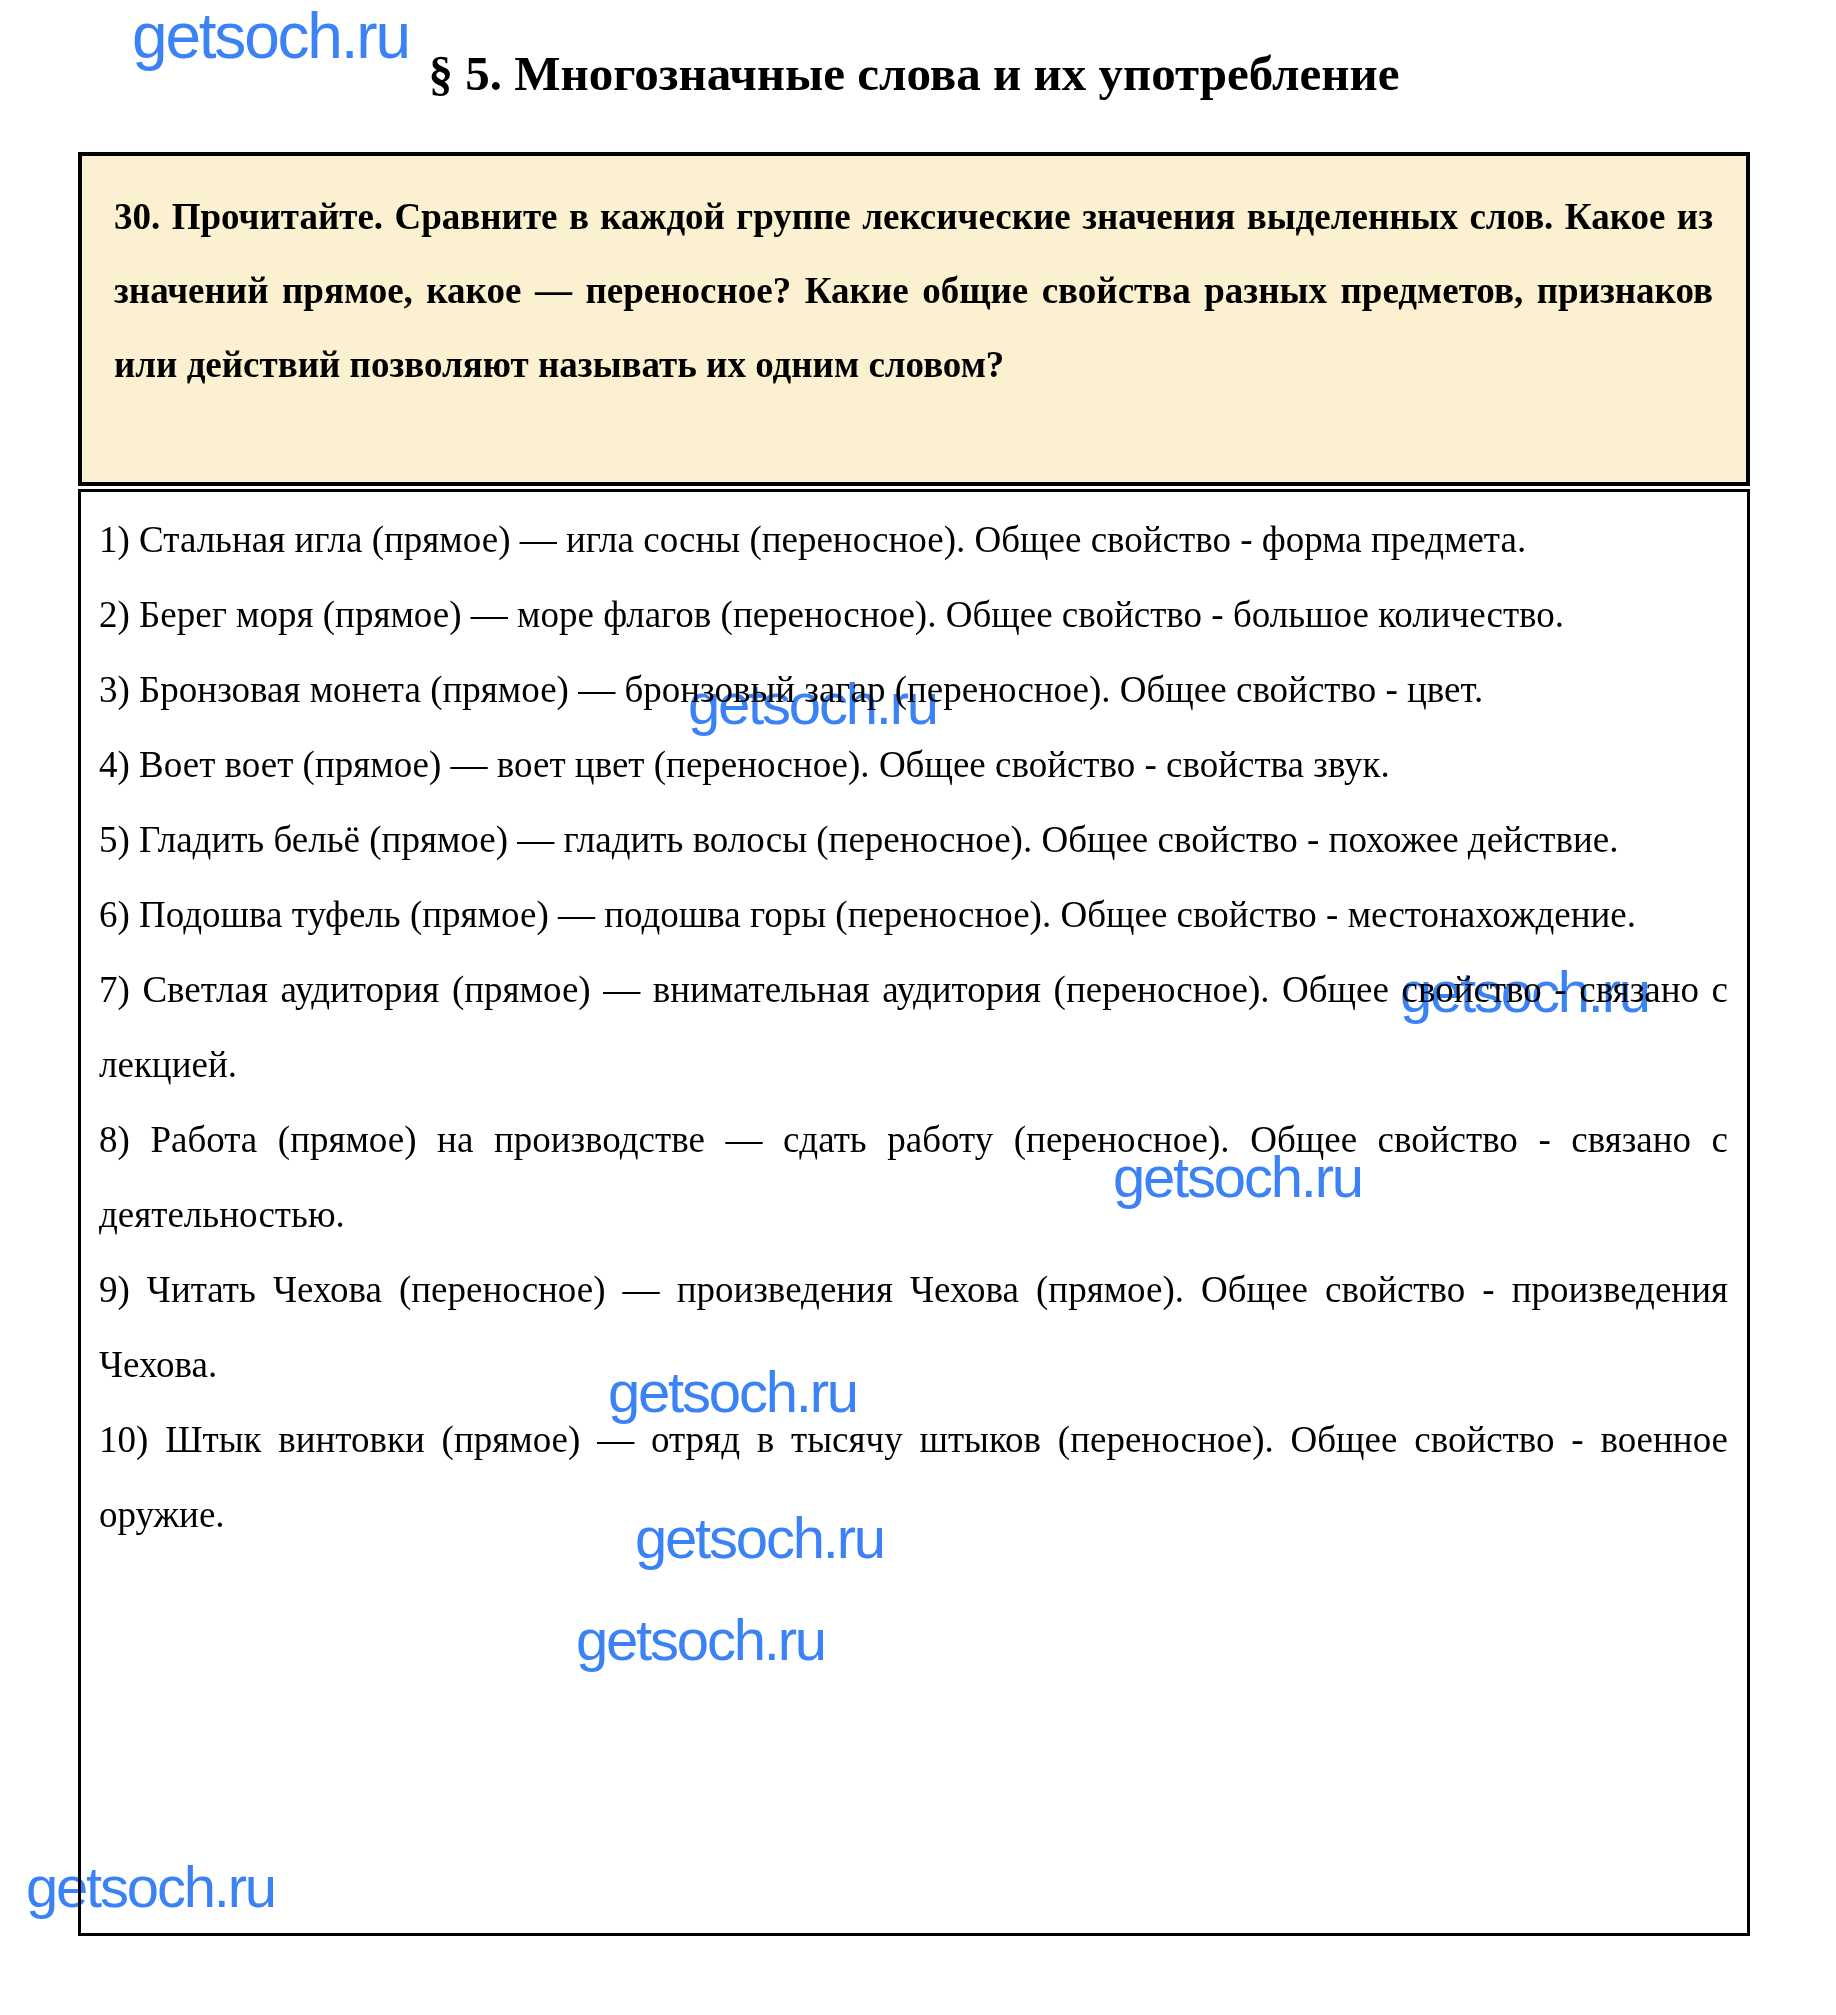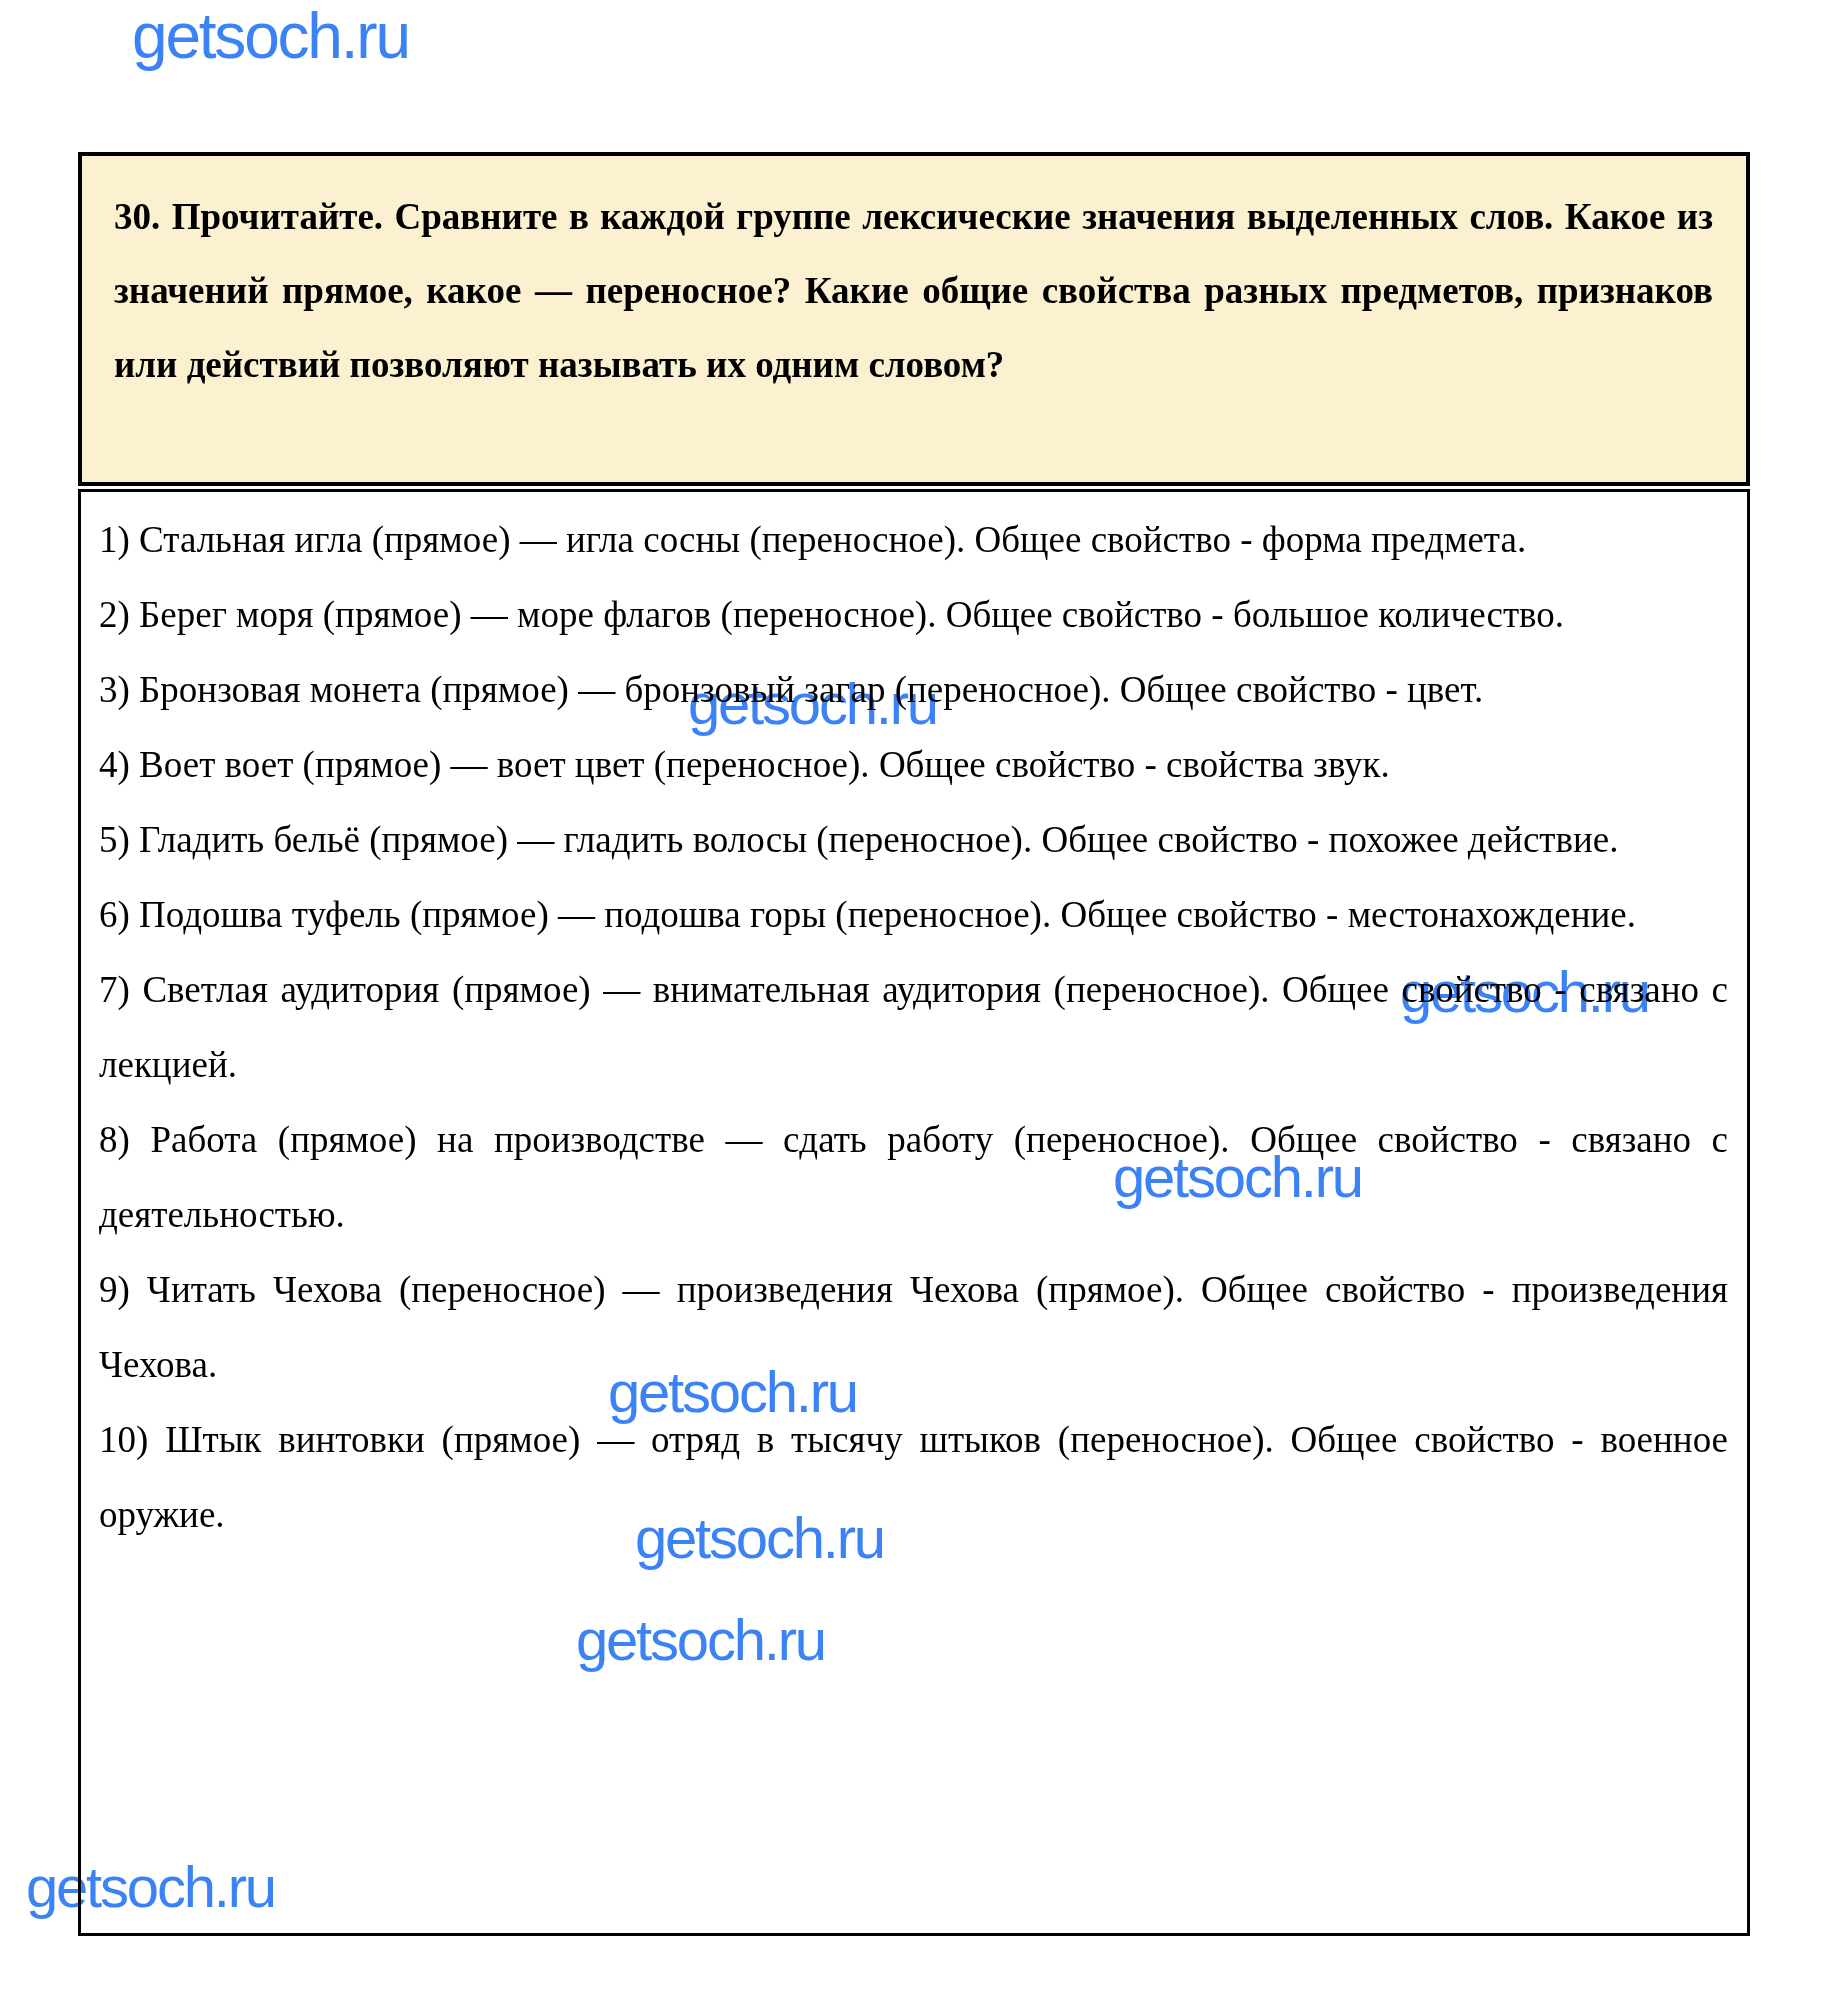--- a/index.html
+++ b/index.html
@@ -106,20 +106,21 @@
   <div class="watermark wm2">getsoch.ru</div>
   <div class="watermark wm3">getsoch.ru</div>
   <div class="watermark wm4">getsoch.ru</div>
   <div class="watermark wm5">getsoch.ru</div>
   <div class="watermark wm6">getsoch.ru</div>
   <div class="watermark wm7">getsoch.ru</div>
   <div class="watermark wm8">getsoch.ru</div>
   <div class="watermark wm9">getsoch.ru</div>
   <div class="watermark wm10">getsoch.ru</div>
 
+  <h1 class="title">§ 5. Многозначные слова и их употребление</h1>
 
   <div class="task-box">
     <p class="task-text">30. Прочитайте. Сравните в каждой группе лексические значения выделенных слов. Какое из значений прямое, какое — переносное? Какие общие свойства разных предметов, признаков или действий позволяют называть их одним словом?</p>
   </div>
 
   <div class="answers-box">
     <p class="item"><span class="run-r">1) Стальная </span><span class="run-b">игла</span><span class="run-r"> (</span><span class="run-i">прямое</span><span class="run-r">) — </span><span class="run-b">игла</span><span class="run-r"> сосны (</span><span class="run-i">переносное</span><span class="run-r">). </span><span class="run-i">Общее свойство</span><span class="run-r"> - форма предмета.</span></p>
     <p class="item"><span class="run-r">2) Берег </span><span class="run-b">моря</span><span class="run-r"> (</span><span class="run-i">прямое</span><span class="run-r">) — </span><span class="run-b">море</span><span class="run-r"> флагов (</span><span class="run-i">переносное</span><span class="run-r">). </span><span class="run-i">Общее свойство</span><span class="run-r"> - большое количество.</span></p>
     <p class="item"><span class="run-r">3) </span><span class="run-b">Бронзовая</span><span class="run-r"> монета (</span><span class="run-i">прямое</span><span class="run-r">) — </span><span class="run-b">бронзовый</span><span class="run-r"> загар (</span><span class="run-i">переносное</span><span class="run-r">). </span><span class="run-i">Общее свойство</span><span class="run-r"> - цвет.</span></p>
     <p class="item"><span class="run-r">4) </span><span class="run-b">Воет</span><span class="run-r"> воет (</span><span class="run-i">прямое</span><span class="run-r">) — </span><span class="run-b">воет</span><span class="run-r"> цвет (</span><span class="run-i">переносное</span><span class="run-r">). </span><span class="run-i">Общее свойство</span><span class="run-r"> - свойства звук.</span></p>

